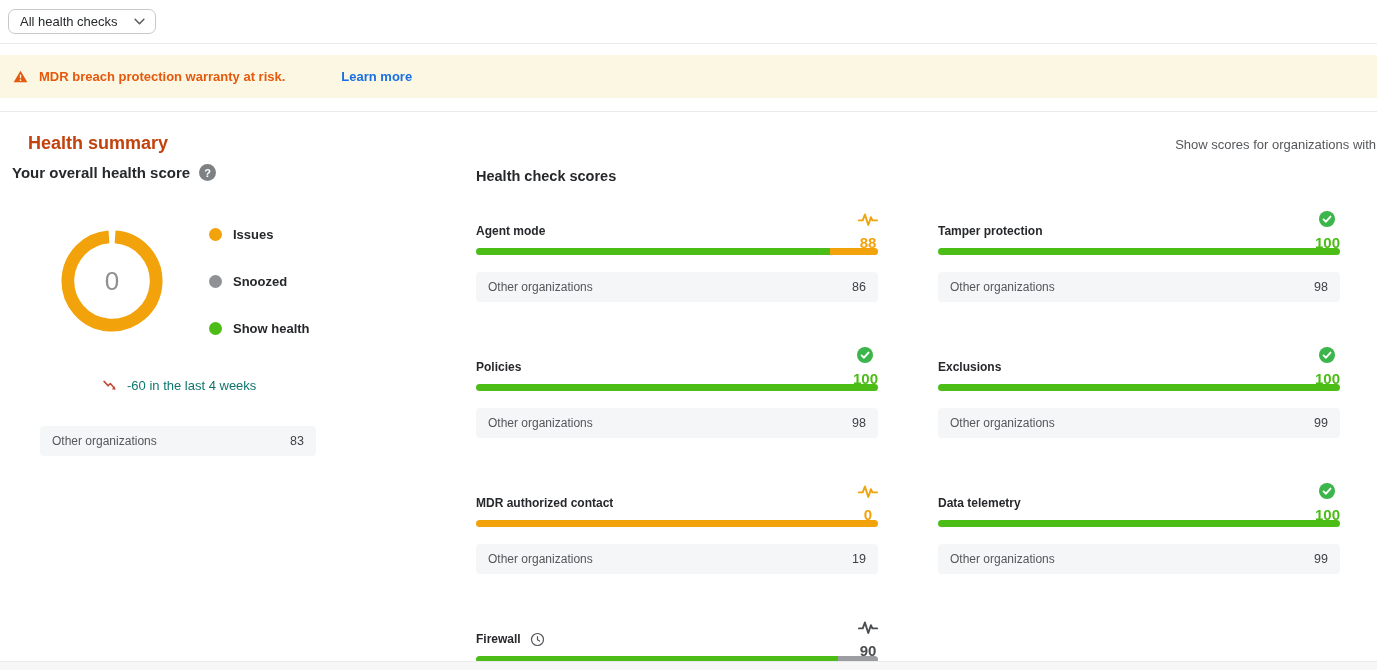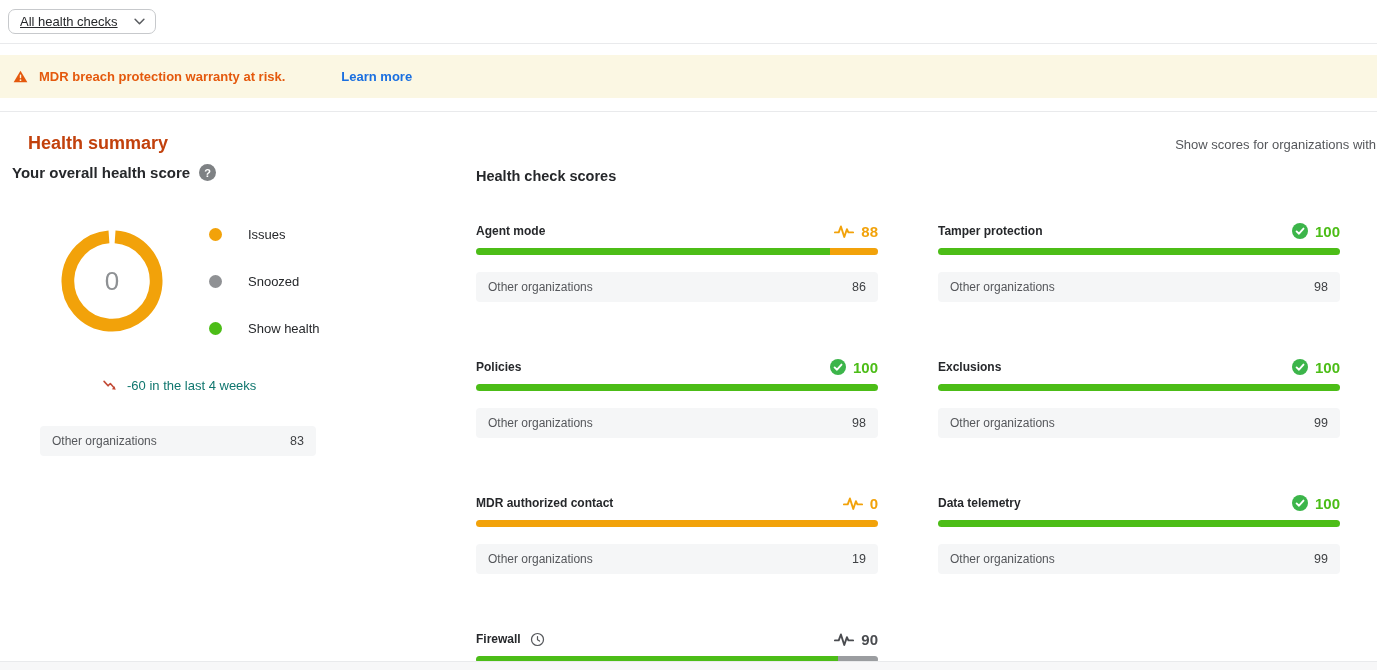--- a/index.html
+++ b/index.html
@@ -1,20 +1,20 @@
 <!DOCTYPE html>
 <html><head>
 <meta charset="utf-8">
 <style>
   * { margin:0; padding:0; box-sizing:border-box; }
   html,body { width:1377px; height:670px; overflow:hidden; background:#fff;
     font-family:"Liberation Sans", sans-serif; color:#26282B; }
 
   
-  .topbar { height:44px; border-bottom:1px solid #E9EAEC; display:flex; align-items:center; padding-left:8px; background:#fff;text-decoration:underline; }
+  .topbar { height:44px; border-bottom:1px solid #E9EAEC; display:flex; align-items:center; padding-left:8px; background:#fff; }
   .dropdown { display:inline-flex; align-items:center; gap:16px; height:25px; padding:0 10px 0 11px;
     border:1px solid #C7C9CC; border-radius:7px; background:#fff; font-size:13px; color:#26282B; cursor:pointer;
     font-family:"Liberation Sans", sans-serif; }
 
   
   .banner { margin-top:11px; height:43px; background:#FBF7E3; display:flex; align-items:center; padding:0 13px; gap:11px; }
   .banner-msg { font-size:13px; font-weight:bold; }
   .banner-link { font-size:13px; font-weight:bold; text-decoration:none; margin-left:-3px; cursor:pointer; }
   .post-banner-gap { height:14px; border-bottom:1px solid #E9EAEC; }
 
@@ -26,39 +26,39 @@
   .overall-title { position:absolute; left:12px; top:52px; display:flex; align-items:center; gap:9px;
     font-size:15px; font-weight:bold; color:#26282B; }
   .help-icon { width:17px; height:17px; border-radius:50%; background:#7E8184; color:#fff; font-size:11px;
     font-weight:bold; display:inline-flex; align-items:center; justify-content:center; cursor:pointer; }
 
   .donut-wrap { position:absolute; left:61px; top:118px; width:102px; height:102px; }
   .donut-value { position:absolute; inset:0; display:flex; align-items:center; justify-content:center;
     font-size:26px; color:#8E9194; }
 
   .legend { position:absolute; left:209px; top:116px; list-style:none; }
-  .legend li { display:flex; align-items:center; gap:26px; font-size:13px; color:#26282B; margin-bottom:34px; height:13px; }
+  .legend li { display:flex; align-items:center; gap:11px; font-size:13px; color:#26282B; margin-bottom:34px; height:13px;font-weight:bold; }
   .legend-dot { width:13px; height:13px; border-radius:50%; flex:0 0 auto; }
 
   .trend { position:absolute; left:103px; top:266px; display:flex; align-items:center; gap:8px;
     font-size:13px; color:#0f766e; }
   .trend-icon { flex:0 0 auto; }
 
   .bench { height:30px; background:#F5F6F7; border-radius:4px; display:flex; align-items:center;
     justify-content:space-between; padding:0 12px; }
   .bench .bm-label { font-size:12px; color:#55575B; }
   .bench .bm-value { font-size:12.5px; color:#3F4144; }
   .overall-bench { position:absolute; left:40px; top:314px; width:276px; }
 
   .scores-title { position:absolute; left:476px; top:56px; font-size:14.5px; font-weight:bold; color:#26282B; }
   .grid { position:absolute; left:476px; top:110px; display:grid; grid-template-columns:402px 402px;
     column-gap:60px; row-gap:56px; }
   .card-head { display:flex; justify-content:space-between; align-items:center; height:18px; margin-bottom:8px; }
   .card-name { display:flex; align-items:center; gap:8px; font-size:12px; font-weight:bold; color:#26282B; }
-  .card-score { display:flex; align-items:center; gap:7px; font-size:15px; font-weight:bold; }
+  .card-score { display:flex; align-items:center; gap:7px; font-size:15px; font-weight:bold;flex-direction:column; }
   .bar { height:7px; border-radius:4px; background:#E9EAEC; overflow:hidden; display:flex; }
   .bar-green { height:100%; }
   .bar-rest { height:100%; }
   .card-bench { margin-top:17px; }
   .pulse-icon { display:block; }
   .check-icon { display:block; }
   .clock-icon { display:block; margin-left:1px; }
 
   .footer-strip { position:fixed; left:0; top:661px; width:1377px; height:9px;
     background:#F7F7F8; border-top:1px solid #E9EAEC; }

